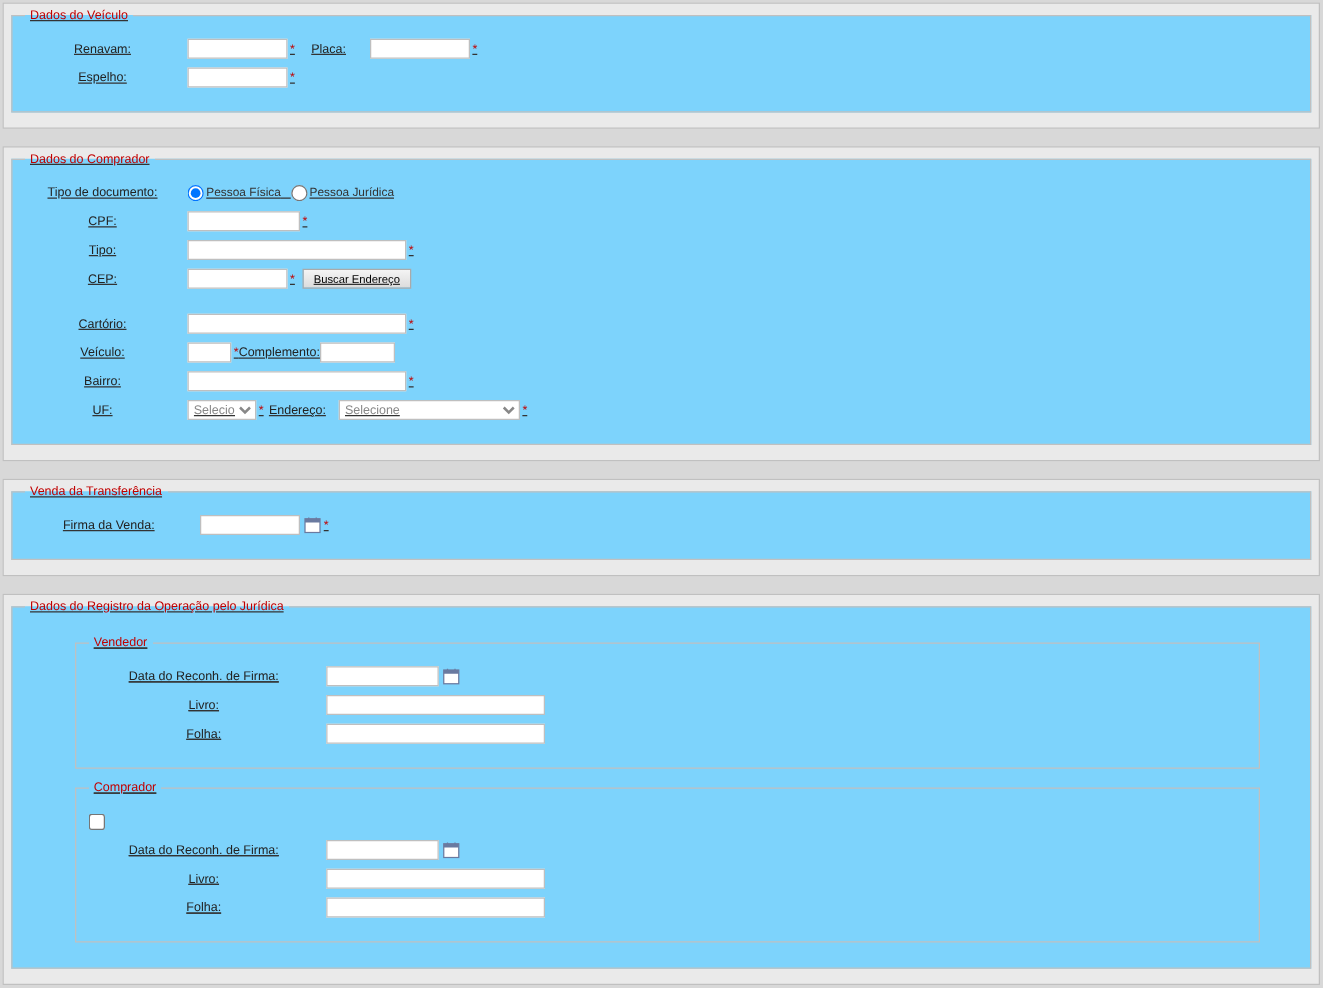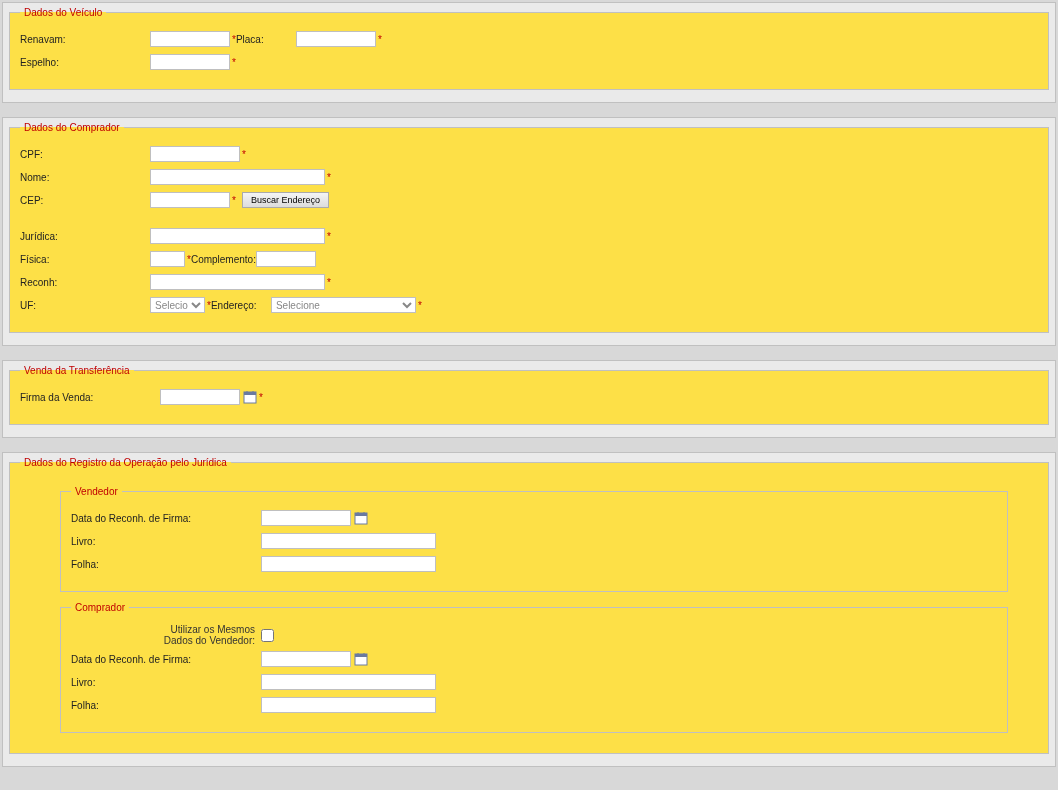--- a/index.html
+++ b/index.html
@@ -13,38 +13,39 @@
 .panel {
   background: #eaeaea;
   border: 1px solid #c0c0c0;
   margin-bottom: 14px;
   padding: 4px 6px 12px 6px;
 }
 fieldset {
   border: 1px solid #c0c0c0;
   padding: 8px 10px 14px 10px;
   margin: 0;
-  background: #fde047;
+  background: #7dd3fc;
+  text-decoration: underline;
 }
 legend {
   color: #c00000;
   font-size: 10px;
   padding: 0 4px;
 }
 fieldset.inner {
   margin: 10px 30px 6px 40px;
 }
 .row {
   display: flex;
   align-items: center;
   margin: 3px 0;
   min-height: 20px;
 }
 .lbl {
-  text-align: left;
+  text-align: center;
   padding-right: 6px;
   font-size: 10px;
   color: #222;
 }
 .lbl-130 { width: 130px; }
 .lbl-190 { width: 190px; }
 .lbl-140 { width: 140px; }
 input[type="text"] {
   border: 1px solid #bfbfbf;
   background: #fff;
@@ -110,50 +111,58 @@
     <input type="text" style="width: 80px;">
     <span class="req">*</span>
   </div>
 </fieldset>
 </div>
 
 <div class="panel">
 <fieldset>
   <legend>Dados do Comprador</legend>
   <div class="row">
+    <span class="lbl lbl-130">Tipo de documento:</span>
+    <span class="radio-wrap">
+      <label><input type="radio" name="tdoc" checked="" style=""><span>Pessoa Física</span></label>
+      &nbsp;
+      <label><input type="radio" name="tdoc" style=""><span>Pessoa Jurídica</span></label>
+    </span>
+  </div>
+  <div class="row">
     <span class="lbl lbl-130">CPF:</span>
     <input type="text" style="width: 90px;">
     <span class="req">*</span>
   </div>
   <div class="row">
-    <span class="lbl lbl-130">Nome:</span>
+    <span class="lbl lbl-130">Tipo:</span>
     <input type="text" style="width: 175px;">
     <span class="req">*</span>
   </div>
   <div class="row">
     <span class="lbl lbl-130">CEP:</span>
     <input type="text" style="width: 80px;">
     <span class="req">*</span>
     <button class="btn-inline">Buscar Endereço</button>
   </div>
   <div style="height:10px"></div>
   <div class="row">
-    <span class="lbl lbl-130">Jurídica:</span>
+    <span class="lbl lbl-130">Cartório:</span>
     <input type="text" style="width: 175px;">
     <span class="req">*</span>
   </div>
   <div class="row">
-    <span class="lbl lbl-130">Física:</span>
+    <span class="lbl lbl-130">Veículo:</span>
     <input type="text" style="width: 35px;">
     <span class="req">*</span>
     <span class="lbl" style="width:65px">Complemento:</span>
     <input type="text" style="width: 60px;">
   </div>
   <div class="row">
-    <span class="lbl lbl-130">Reconh:</span>
+    <span class="lbl lbl-130">Bairro:</span>
     <input type="text" style="width: 175px;">
     <span class="req">*</span>
   </div>
   <div class="row">
     <span class="lbl lbl-130">UF:</span>
     <select style="width:55px">
       <option>Selecione</option>
     </select>
     <span class="req">*</span>
     <span class="lbl" style="width:60px">Endereço:</span>
@@ -208,24 +217,20 @@
     </div>
     <div class="row">
       <span class="lbl lbl-190">Folha:</span>
       <input type="text" style="width: 175px;">
     </div>
   </fieldset>
 
   <fieldset class="inner">
     <legend>Comprador</legend>
     <div class="row">
-      <span class="two-line-lbl">
-        <span>Utilizar os Mesmos</span><br>
-        <span>Dados do Vendedor:</span>
-      </span>
       <input type="checkbox" style="">
     </div>
     <div class="row">
       <span class="lbl lbl-190">Data do Reconh. de Firma:</span>
       <input type="text" style="width: 90px;">
       <span class="cal-icon">
         <svg width="14" height="14" viewBox="0 0 14 14">
               <rect x="1" y="2" width="12" height="11" fill="#fff" stroke="#6a7aa0"></rect>
               <rect x="1" y="2" width="12" height="3" fill="#6a7aa0"></rect>
               <line x1="4" y1="1" x2="4" y2="4" stroke="#6a7aa0"></line>

